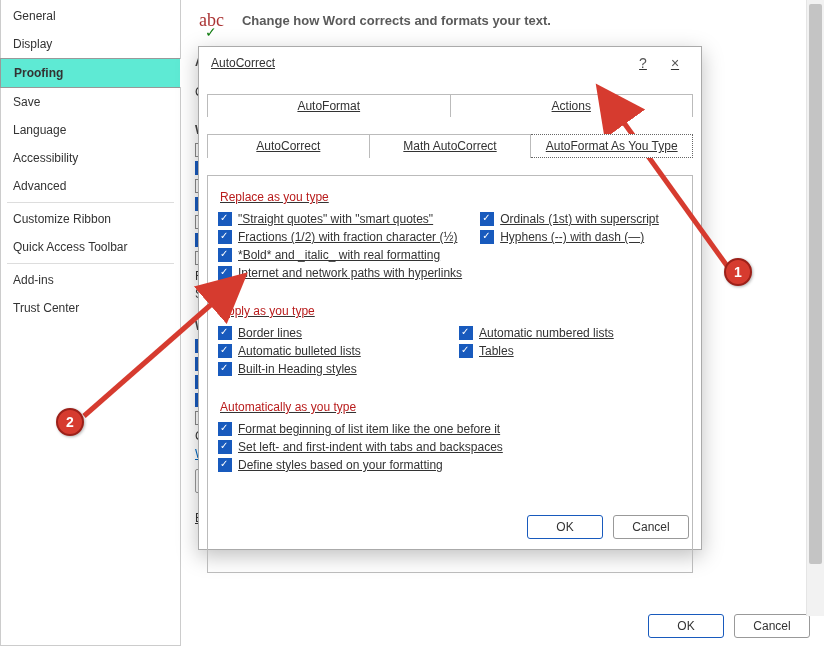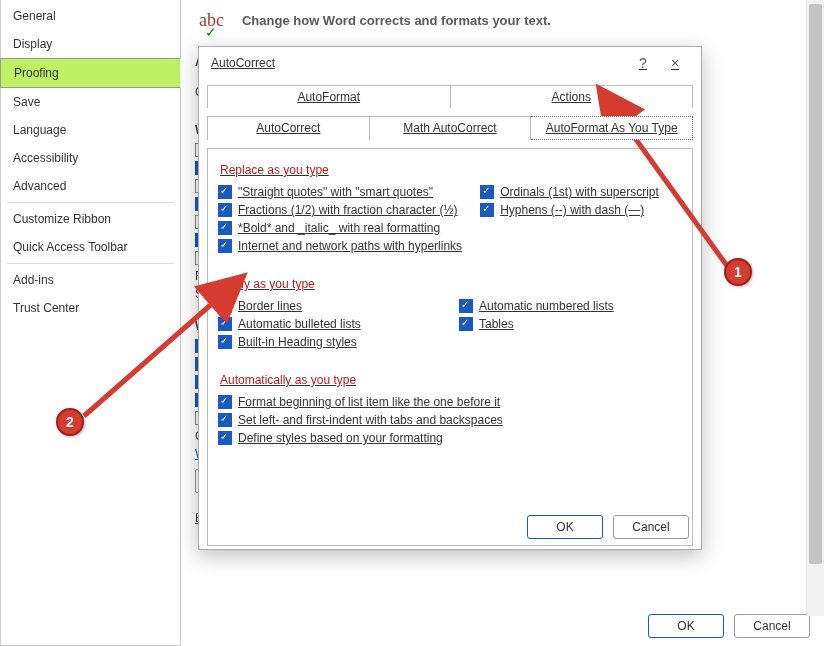--- a/index.html
+++ b/index.html
@@ -24,26 +24,27 @@
     width: 181px;
     border: 1px solid #ccc;
     border-top: none;
     padding-top: 2px;
   }
   .side-item {
     padding: 7px 12px;
     cursor: default;
   }
   .side-item.active {
-    background: #bef264;
+    background: #5eead4;
     border: 1px solid #999;
     border-right: 1px solid #fff;
     margin-right: -1px;
     margin-left: -1px;
     padding-left: 13px;
+    font-weight: bold;
   }
   .side-sep {
     height: 1px;
     background: #ddd;
     margin: 2px 6px;
   }
   
   .main {
     flex: 1;
     position: relative;
@@ -130,21 +131,21 @@
   }
   .dlg-title {
     display:flex; align-items:center;
     padding:8px 10px 6px 12px;
     font-size:12px; color:#333;
   }
   .dlg-title .spacer { flex:1; }
   .dlg-title .winbtn { width:32px; text-align:center; color:#555; font-size:14px; }
   .tabs-row1, .tabs-row2 {
     display:flex;
-    margin:8px 8px;
+    margin:17px 8px;
   }
   .tab {
     flex:1; text-align:center; padding:4px 0;
     border:1px solid #bbb; border-bottom:none;
     background:#fff; font-size:12px; color:#333;
     position:relative;
   }
   .tabs-row1 .tab + .tab { border-left:none; }
   .tabs-row2 .tab + .tab { border-left:none; }
   .tab.active {

